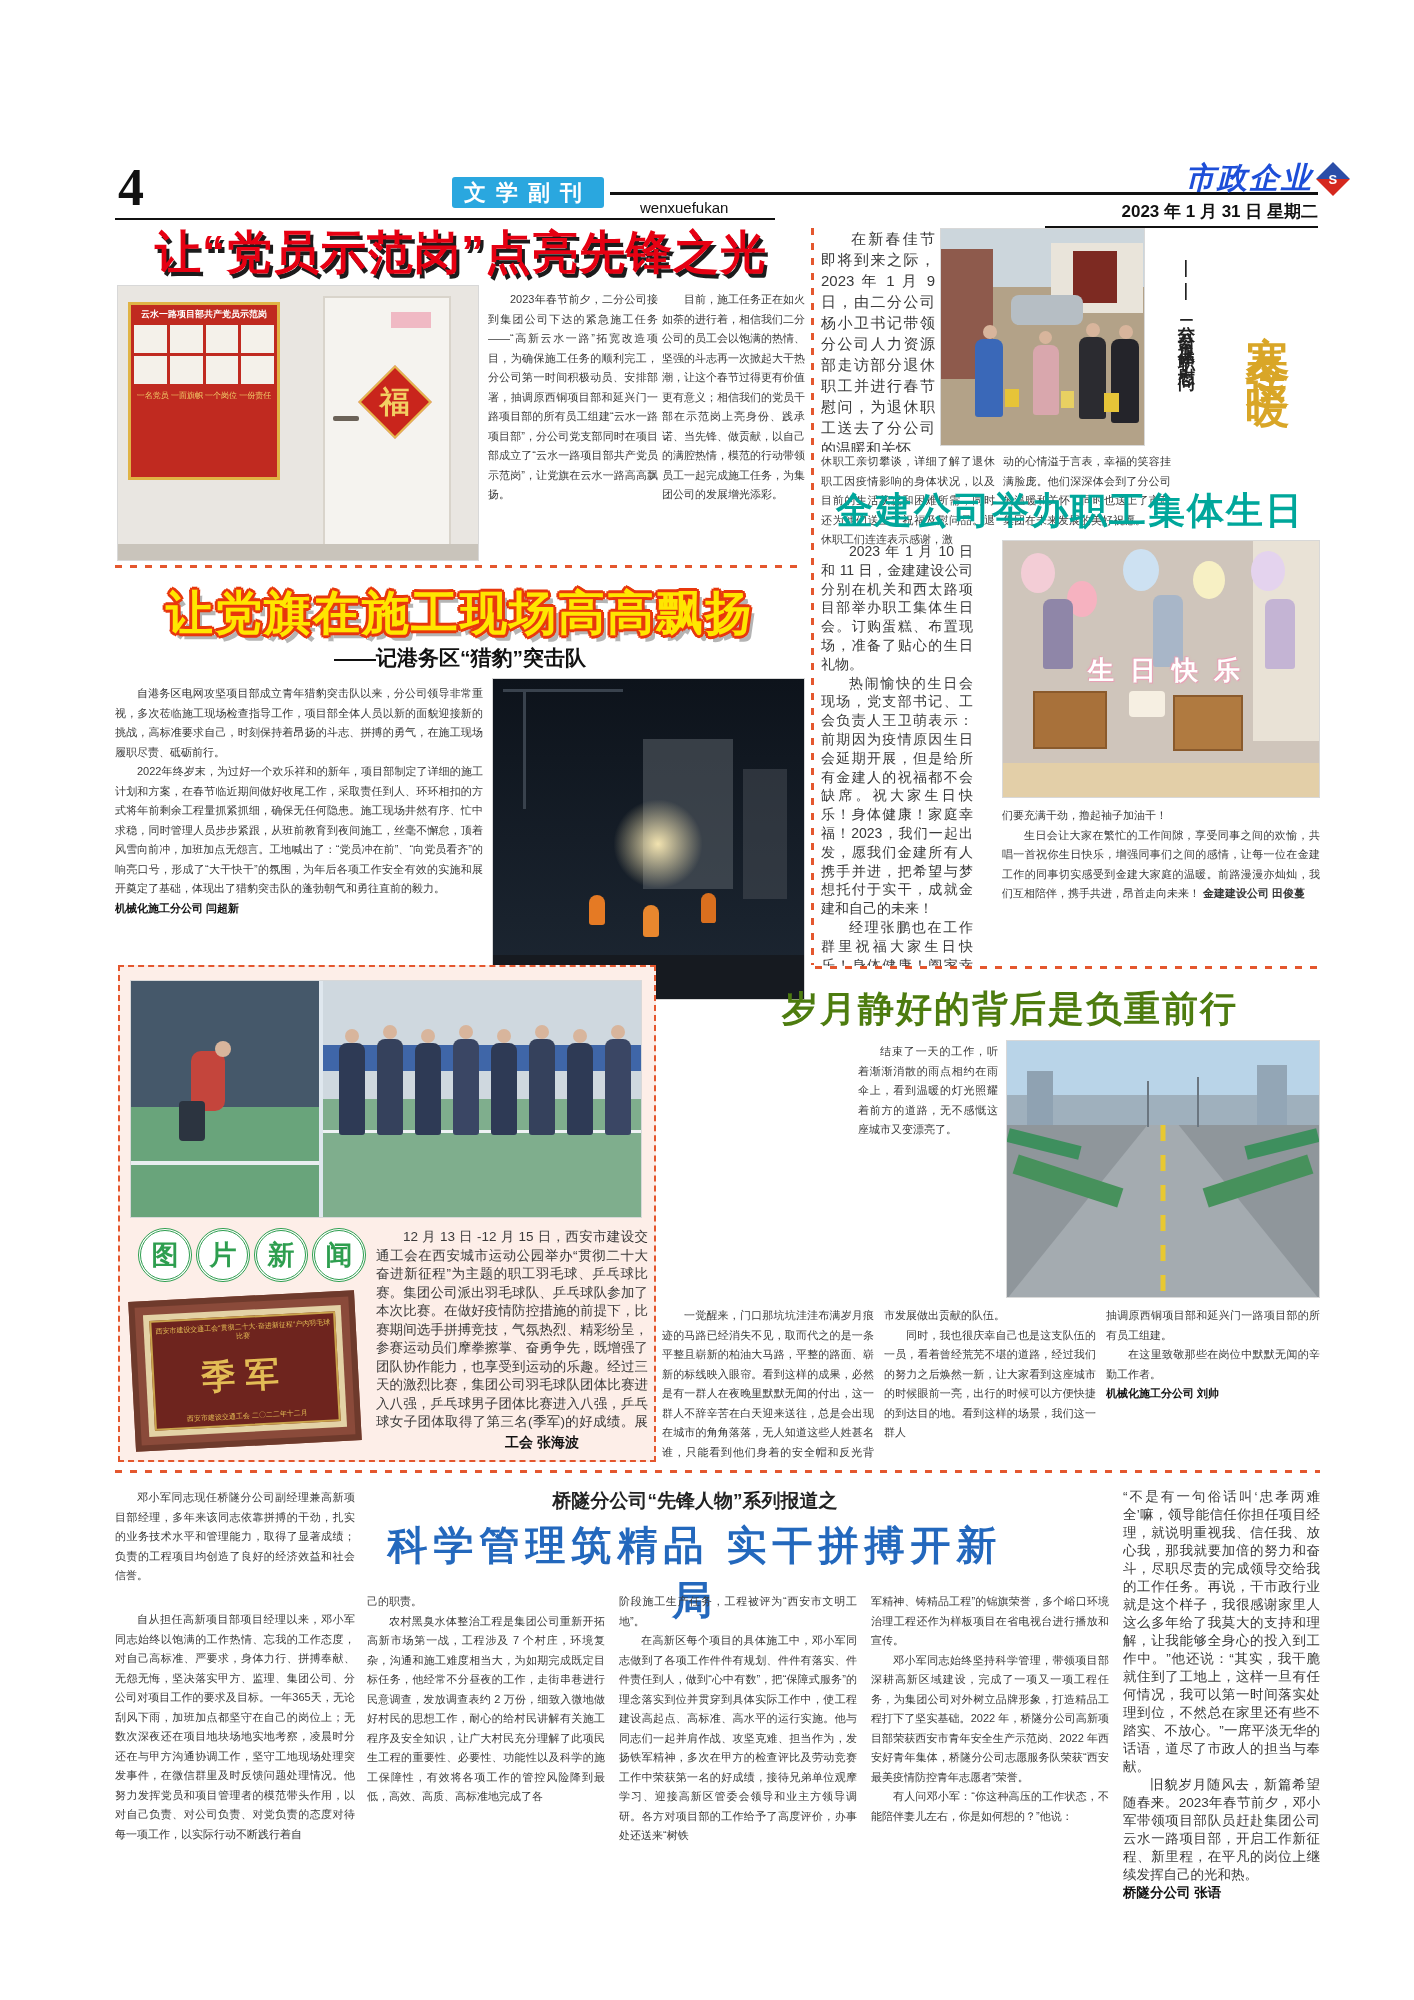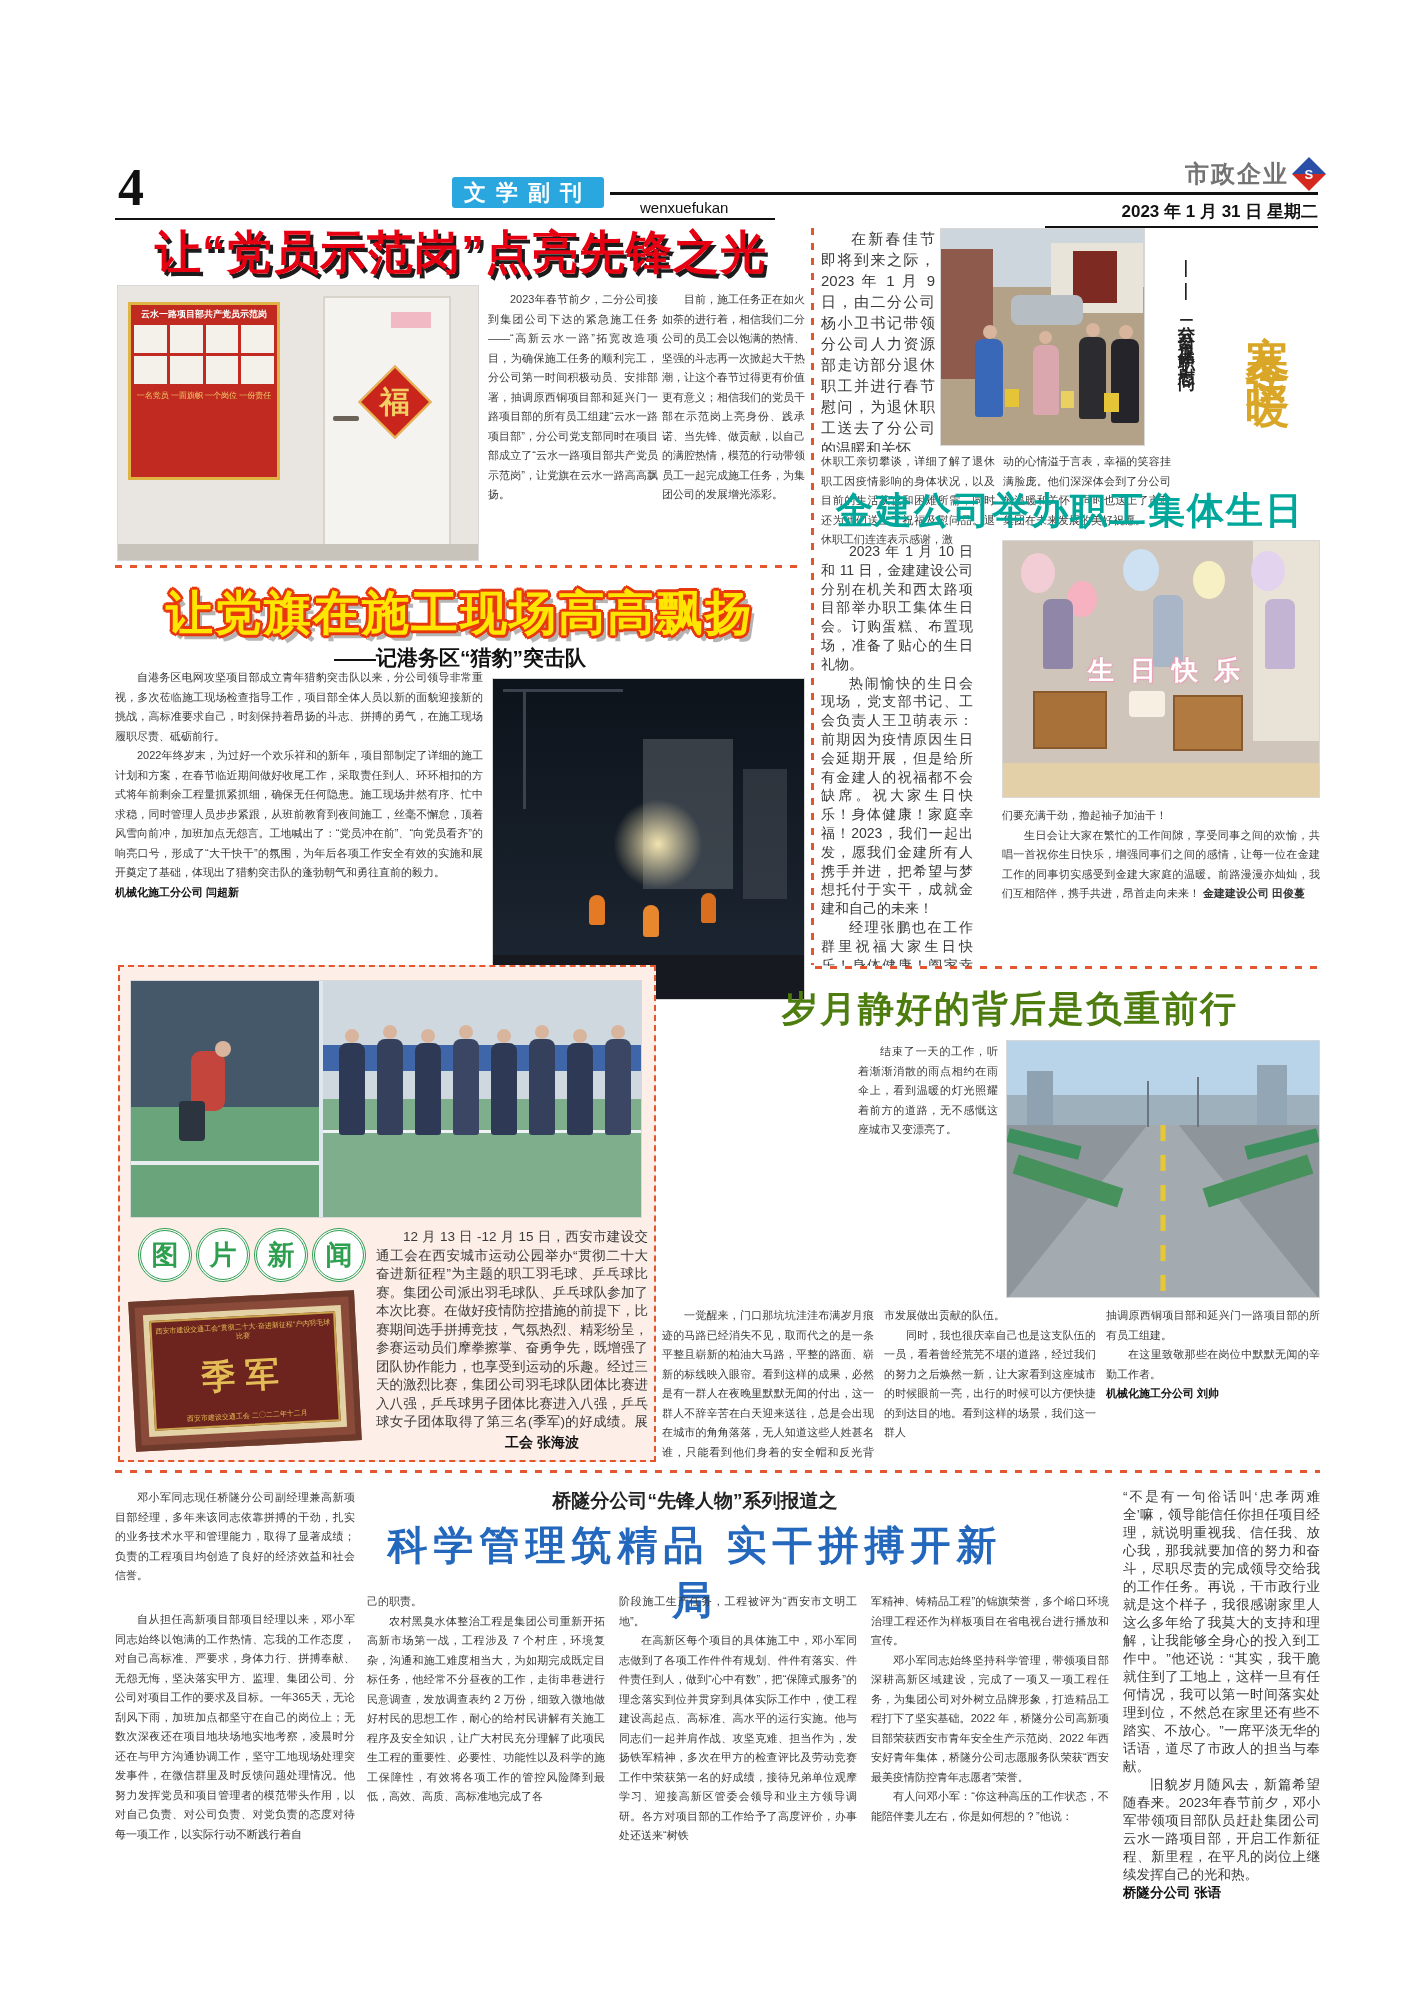--- a/index.html
+++ b/index.html
@@ -14,21 +14,21 @@
   .rule{background:#111}
   .dash-h{height:3px;background:repeating-linear-gradient(90deg,#e4572e 0 7px,transparent 7px 15px)}
   .dash-v{width:3px;background:repeating-linear-gradient(180deg,#e4572e 0 7px,transparent 7px 15px)}
   .vtext{writing-mode:vertical-rl;text-orientation:mixed}
   .photo{overflow:hidden;border:1px solid #d8d8d8}
   
   .pagenum{font-size:52px;font-weight:bold;color:#111;font-family:"Liberation Serif","DejaVu Serif",serif}
   .badge{background:#2aa7df;color:#fff;font-weight:bold;font-size:22px;letter-spacing:10px;
          display:flex;align-items:center;justify-content:center;border-radius:3px}
   .pinyin{font-size:15px;color:#111}
-  .masthead{color:#737373;font-weight:900;font-size:24px;letter-spacing:2px}
+  .masthead{color:#1d4ed8;font-weight:900;font-size:30px;font-style:italic;letter-spacing:2px}
   .logo-diamond{width:24px;height:24px;transform:rotate(45deg);
     background:linear-gradient(135deg,#2b4ea8 50%,#d5281e 50%);display:flex;align-items:center;justify-content:center}
   .logo-diamond span{transform:rotate(-45deg);color:#fff;font-size:13px;font-weight:bold}
   .dateline{font-size:17px;font-weight:bold;color:#111}
   
   .hl-red{font-size:46px;font-weight:900;color:#e60012;letter-spacing:1px;text-align:center;
           text-shadow:3px 4px 0 #1c1c1c}
   .hl-flag{font-size:47px;font-weight:900;color:#ffe600;text-align:center;letter-spacing:2px;
     text-shadow:-2px -2px 0 #e8380d,2px -2px 0 #e8380d,-2px 2px 0 #e8380d,2px 2px 0 #e8380d,
                 -3px 0 0 #e8380d,3px 0 0 #e8380d,0 3px 0 #e8380d,0 -3px 0 #e8380d,5px 6px 0 rgba(40,40,40,.35)}
@@ -148,21 +148,21 @@
 
   </div>
 
   <div class="abs vtext v-sub" style="left:1175px;top:260px;height:268px">——二分公司退休职工慰问</div>
   <div class="abs vtext v-title" style="left:1246px;top:300px;height:230px">寒冬送暖</div>
 
   <div class="abs dash-h" style="left:115px;top:565px;width:690px"></div>
   <div class="abs hl-flag" style="left:135px;top:582px;width:650px">让党旗在施工现场高高飘扬</div>
   <div class="abs hl-sub" style="left:135px;top:644px;width:650px">——记港务区“猎豹”突击队</div>
 
-  <div class="abs body-text" style="left:115px;top:668px;width:368px;height:316px">
+  <div class="abs body-text" style="left:115px;top:684px;width:368px;height:316px">
     <p class="ind">自港务区电网攻坚项目部成立青年猎豹突击队以来，分公司领导非常重视，多次莅临施工现场检查指导工作，项目部全体人员以新的面貌迎接新的挑战，高标准要求自己，时刻保持着昂扬的斗志、拼搏的勇气，在施工现场履职尽责、砥砺前行。</p>
     <p class="ind">2022年终岁末，为过好一个欢乐祥和的新年，项目部制定了详细的施工计划和方案，在春节临近期间做好收尾工作，采取责任到人、环环相扣的方式将年前剩余工程量抓紧抓细，确保无任何隐患。施工现场井然有序、忙中求稳，同时管理人员步步紧跟，从班前教育到夜间施工，丝毫不懈怠，顶着风雪向前冲，加班加点无怨言。工地喊出了：“党员冲在前”、“向党员看齐”的响亮口号，形成了“大干快干”的氛围，为年后各项工作安全有效的实施和展开奠定了基础，体现出了猎豹突击队的蓬勃朝气和勇往直前的毅力。</p>
     <p class="byline">机械化施工分公司  闫超新</p>
   </div>
 
   <div class="abs photo" style="left:492px;top:678px;width:313px;height:322px;background:linear-gradient(#0d131b,#1d2733)">
     <div class="abs" style="left:30px;top:10px;width:3px;height:120px;background:#39424d"></div>
     <div class="abs" style="left:10px;top:10px;width:120px;height:3px;background:#39424d"></div>
     <div class="abs" style="left:150px;top:60px;width:90px;height:150px;background:#5a6068;opacity:.55"></div>
     <div class="abs" style="left:250px;top:90px;width:44px;height:130px;background:#4a5058;opacity:.5"></div>

